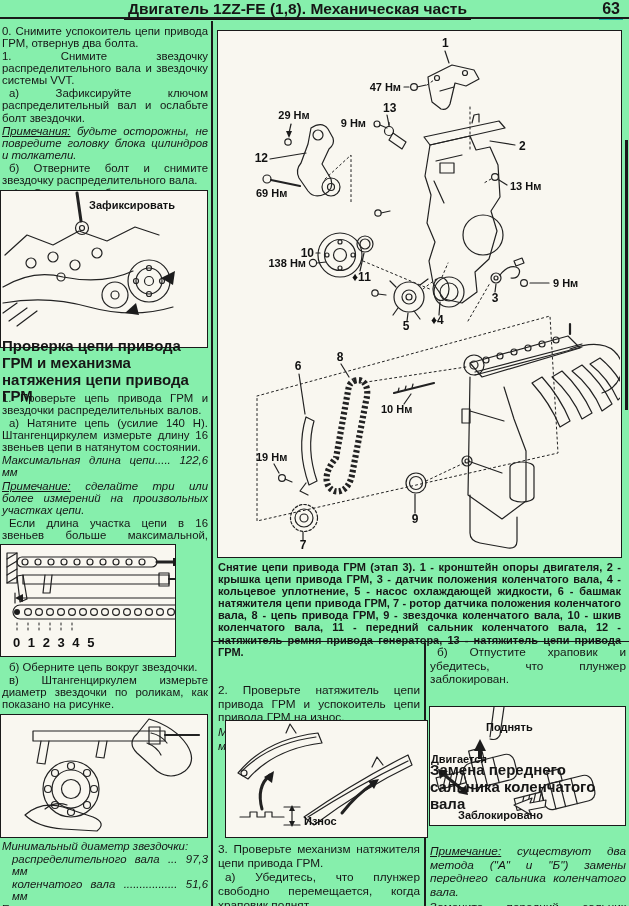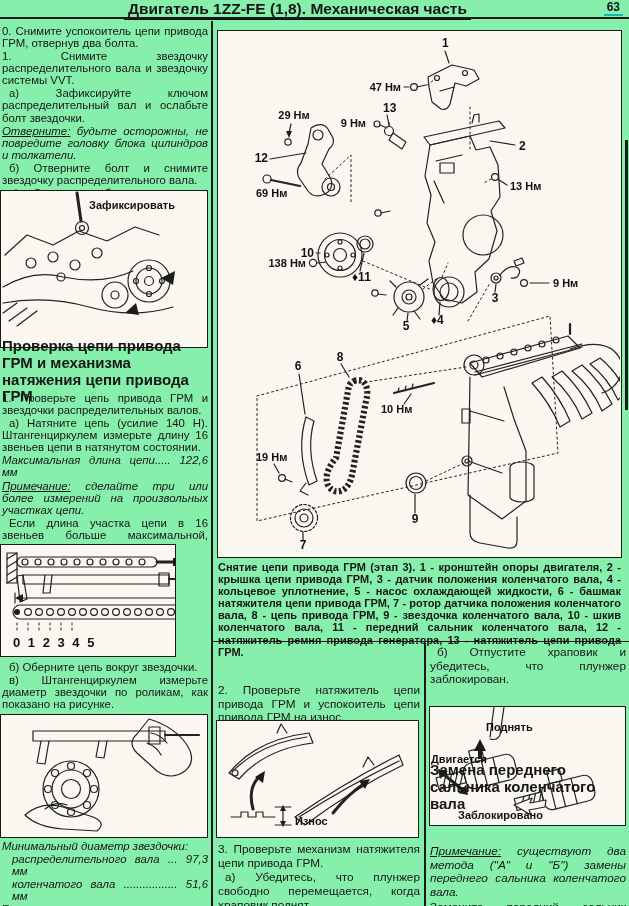--- a/index.html
+++ b/index.html
@@ -12,21 +12,21 @@
   .it{font-style:italic;}
   .ul{text-decoration:underline;}
   .hd{font-weight:bold;font-size:15px;line-height:1.12;}
   .cap{font-weight:bold;font-size:11px;line-height:1.1;}
   .body-sm{font-size:11.4px;line-height:1.06;}
   .body-md{font-size:11.8px;line-height:1.16;}
   .figbox{position:absolute;border:1.6px solid #1a1a1a;background:#f9f7f0;box-sizing:border-box;overflow:hidden;}
   .vline,.hline{position:absolute;background:#1a1a1a;}
   .title-wrap{position:absolute;top:0;left:0;right:34px;text-align:center;}
   .title-wrap span{display:inline-block;font-weight:bold;font-size:15.5px;border-bottom:2px solid #111;padding:0 4px 0 4px;}
-  .pagenum{position:absolute;top:0;right:6px;font-weight:bold;font-size:12px;border-bottom:2px solid #14b8a6;padding:0 3px;}
+  .pagenum{position:absolute;top:0;right:6px;font-weight:bold;font-size:16px;border-bottom:2px solid #14b8a6;padding:0 3px;}
   svg .s{fill:none;stroke:#222;stroke-width:1.2;stroke-linecap:round;stroke-linejoin:round;}
   svg .sw2{stroke-width:2.2;}
   svg .sw3{stroke-width:3;}
   svg .dot{stroke-dasharray:2 3;stroke-width:1;}
   svg .chain{fill:none;stroke:#222;stroke-width:6.2;stroke-dasharray:2.6 2.4;}
   svg .fb{fill:#1c1c1c;stroke:none;}
   svg .wfill{fill:#f9f7f0;}
   svg text{fill:#111;font-family:"Liberation Sans",sans-serif;}
   .cnum{font-size:12px;font-weight:bold;}
   .ctq{font-size:11px;font-weight:bold;}
@@ -45,21 +45,21 @@
 
   <div class="vline" style="left:211px;top:21px;width:1.5px;height:885px;"></div>
   <div class="vline" style="left:424px;top:643px;width:1.5px;height:263px;"></div>
   <div class="hline" style="left:213px;top:641px;width:416px;height:1px;"></div>
   <div class="vline" style="left:625px;top:140px;width:2.5px;height:270px;"></div>
 
   <div class="abs jt body-sm" style="left:2px;top:25px;width:206px;">
     <p>0. Снимите успокоитель цепи привода ГРМ, отвернув два болта.</p>
     <p>1. Снимите звездочку распределительного вала и звездочку системы VVT.</p>
     <p class="sub">а) Зафиксируйте ключом распределительный вал и ослабьте болт звездочки.</p>
-    <p class="it"><span class="ul">Отверните:</span><span> будьте осторожны, не повредите головку блока цилиндров и толкатели.</span></p>
+    <p class="it"><span class="ul">Примечания:</span><span> будьте осторожны, не повредите головку блока цилиндров и толкатели.</span></p>
     <p class="sub">б) Отверните болт и снимите звездочку распределительного вала.</p>
     <p class="sub">в) Отверните болт и снимите звездочку системы VVT.</p>
   </div>
 
   <div class="figbox" style="left:0;top:190px;width:208px;height:158px;">
     <svg width="205" height="138" viewBox="0 0 205 138">
       <g>
         <path class="s" d="M4,64 L26,44 L52,54 L78,40 L106,50 L134,36 L158,44"></path>
         <path class="s" d="M2,96 q30,-18 60,-10 q40,8 70,-6"></path>
         <path class="s" d="M2,112 q44,-8 86,4 q44,12 84,0"></path>
@@ -407,21 +407,21 @@
     </svg>
   </div>
 
   <div class="abs jt cap" style="left:218px;top:561px;width:403px;">Снятие цепи привода ГРМ (этап 3). 1 - кронштейн опоры двигателя, 2 - крышка цепи привода ГРМ, 3 - датчик положения коленчатого вала, 4 - кольцевое уплотнение, 5 - насос охлаждающей жидкости, 6 - башмак натяжителя цепи привода ГРМ, 7 - ротор датчика положения коленчатого вала, 8 - цепь привода ГРМ, 9 - звездочка коленчатого вала, 10 - шкив коленчатого вала, 11 - передний сальник коленчатого вала, 12 - натяжитель ремня привода генератора, 13 - натяжитель цепи привода ГРМ.</div>
 
   <div class="abs jt body-md" style="left:218px;top:684px;width:202px;">
     <p>2. Проверьте натяжитель цепи привода ГРМ и успокоитель цепи привода ГРМ на износ.</p>
     <p class="it">Максимальный износ.....................1 мм</p>
   </div>
 
-  <div class="figbox" style="left:216px;top:720px;width:203px;height:118px;">
+  <div class="figbox" style="left:225px;top:720px;width:203px;height:118px;">
     <svg width="200" height="114" viewBox="0 0 200 114">
       <g>
         <path class="s" d="M12,52 Q40,18 92,12 L96,22 Q48,28 22,58 Z"></path>
         <path class="s" d="M16,50 Q44,22 90,16"></path>
         <path class="s" d="M60,12 l4,-9 l6,9"></path>
         <circle class="s" cx="18" cy="52" r="3"></circle>
       </g>
       <g>
         <path class="s" d="M78,96 Q130,60 182,34 L186,44 Q136,68 88,104 Z"></path>
         <path class="s" d="M82,96 Q132,64 182,40"></path>

